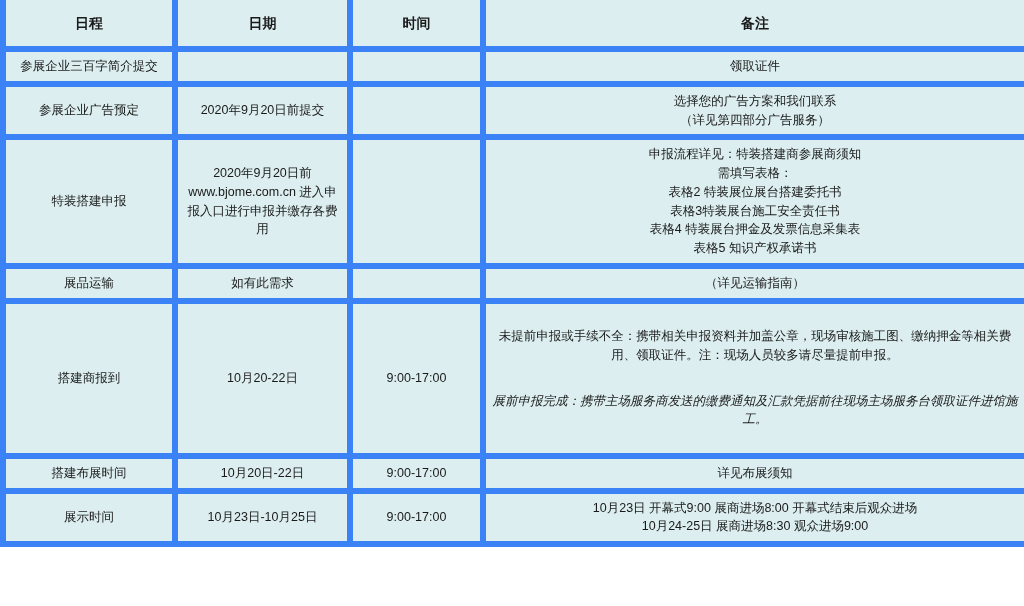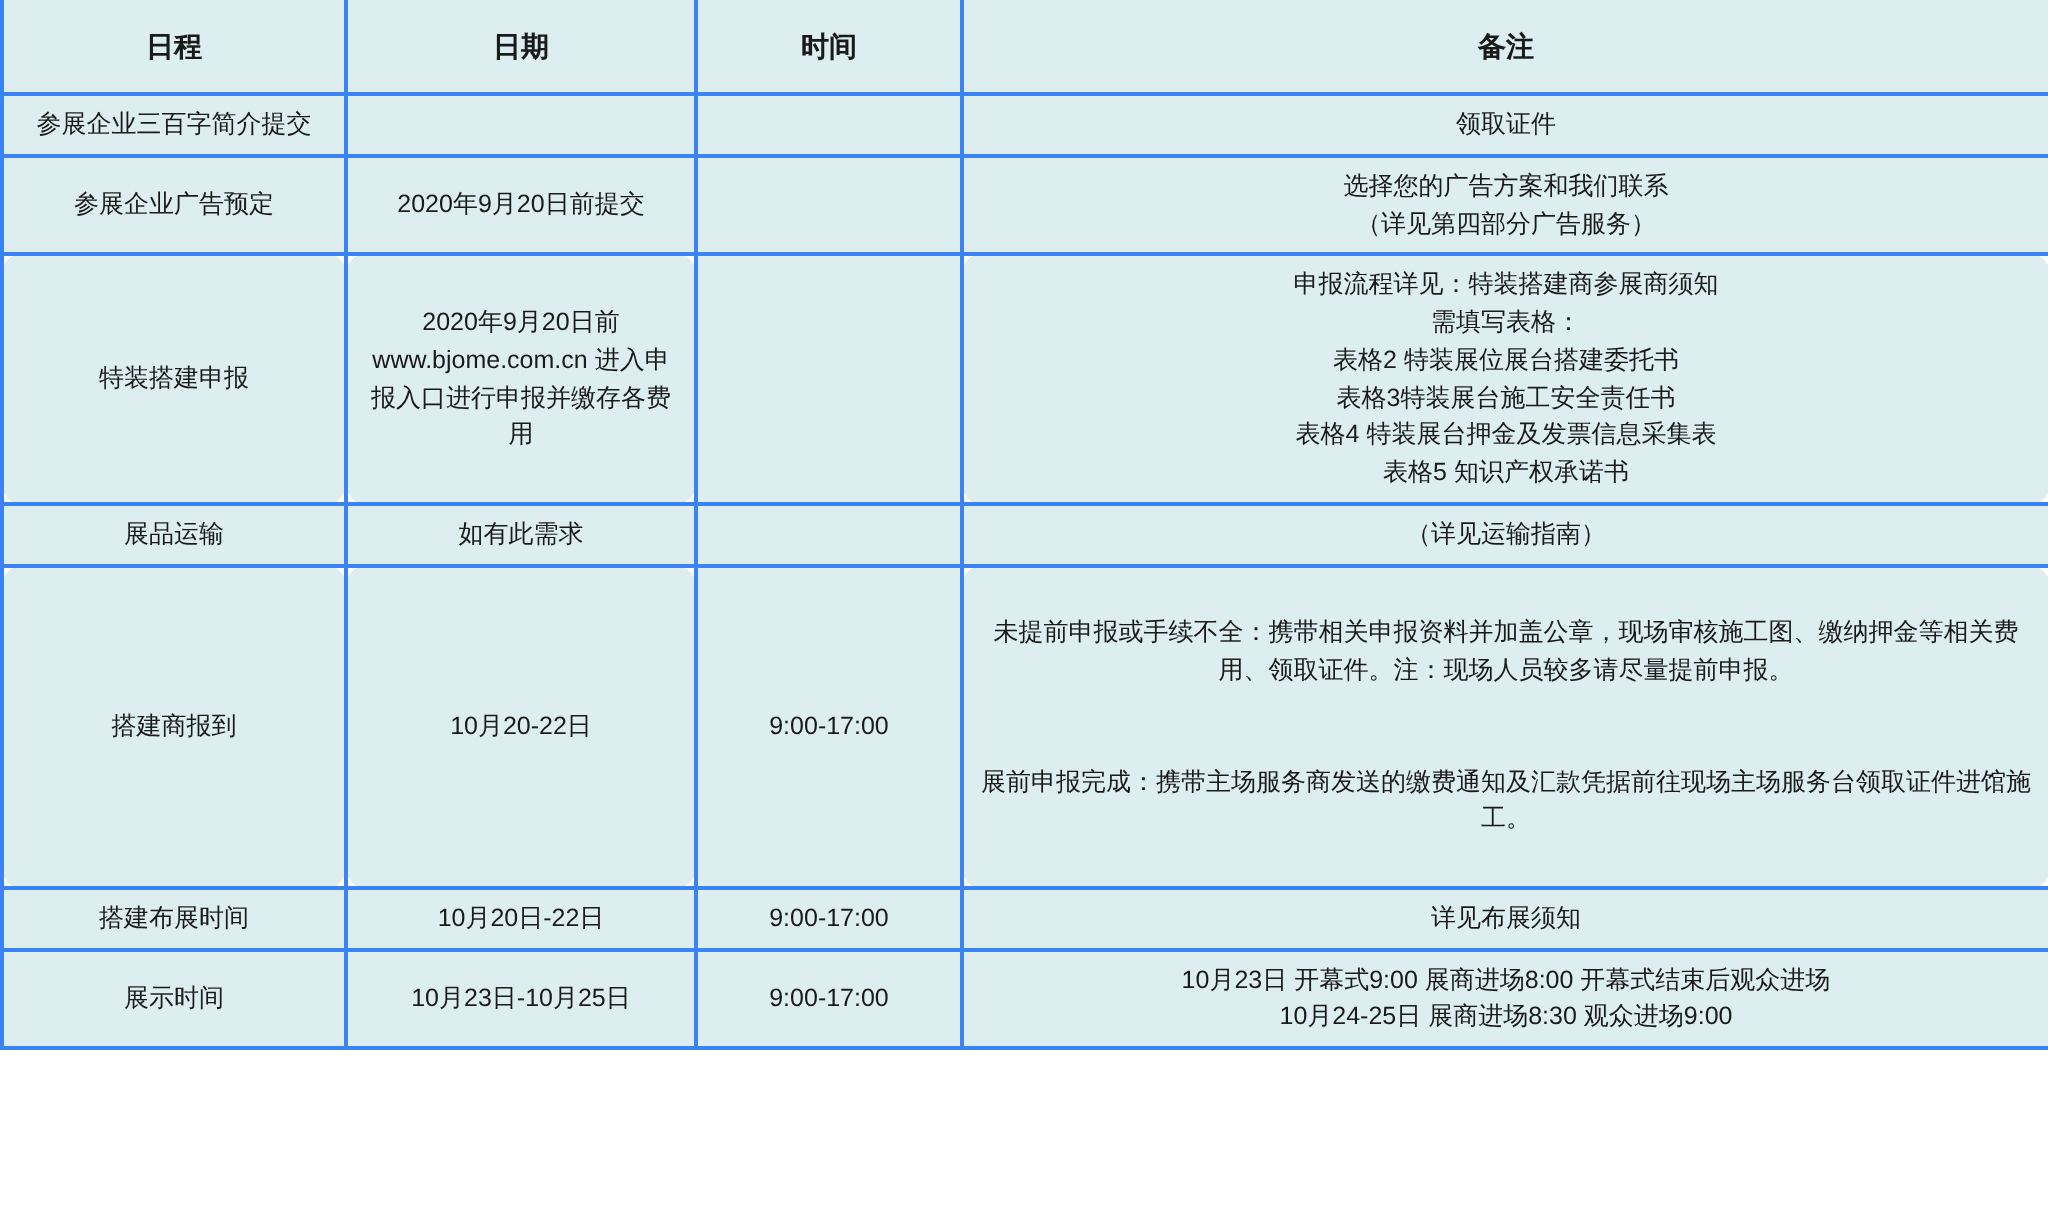--- a/index.html
+++ b/index.html
@@ -20,21 +20,21 @@
     table-layout: fixed;
     font-size: 12.5px;
   }
   table.schedule col.c1 { width: 172px; }
   table.schedule col.c2 { width: 175px; }
   table.schedule col.c3 { width: 133px; }
   table.schedule col.c4 { width: 544px; }
 
   table.schedule th,
   table.schedule td {
-    border: 2px solid #3b82f6;
+    border: 6px solid #3b82f6;
     background: #dceef0;
     text-align: center;
     vertical-align: middle;
     padding: 5px 6px;
     line-height: 1.5;
     white-space: pre-line;
   }
   table.schedule thead th {
     background: #dceef0;
     font-weight: bold;
@@ -46,21 +46,22 @@
   table.schedule tbody td {
     background: #dceef0;
   }
   td.note-left {
     text-align: center;
   }
   .subrow {
     display: block;
   }
   .subrow + .subrow {
-    margin-top: 18px;
+    margin-top: 8px;
+    font-style: italic;
   }
   td.tall { padding-top: 8px; padding-bottom: 8px; border-radius: 10px; }
 </style>
 </head>
 <body>
 
 <table class="schedule">
   <colgroup>
     <col class="c1">
       <col class="c2">

